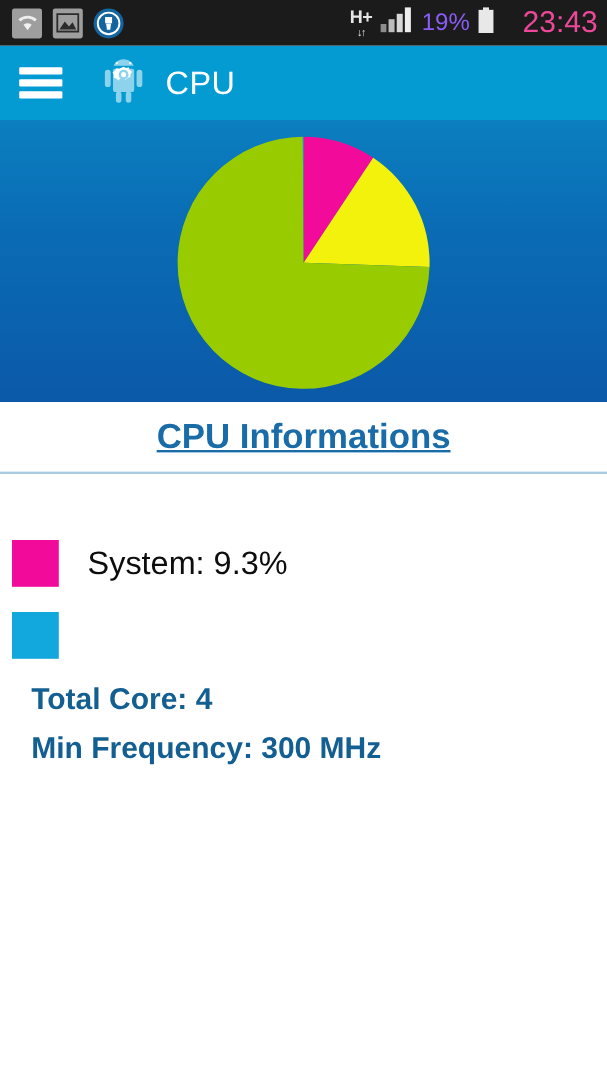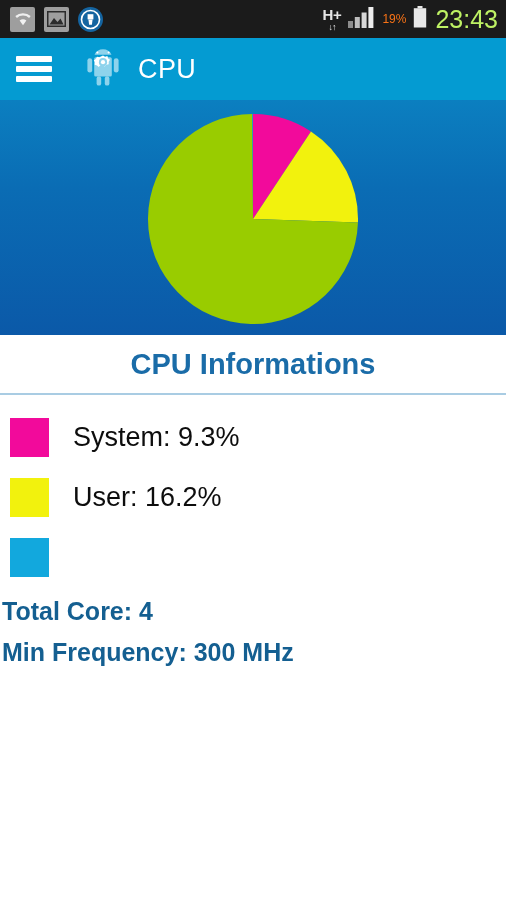--- a/index.html
+++ b/index.html
@@ -61,28 +61,28 @@
     font-size: 15px;
     font-weight: bold;
     letter-spacing: -0.3px;
   }
   .netspeed .arrows {
     font-size: 9px;
     margin-top: 1px;
     letter-spacing: -1px;
   }
   .battpct {
-    color: #f97316;
-    font-size: 12px;
+    color: #8b5cf6;
+    font-size: 20px;
   }
   .clock {
-    color: #bef264;
+    color: #ec4899;
     font-size: 25px;
     letter-spacing: 0px;
-    margin-left: 1px;
+    margin-left: 16px;
   }
 
   
   .appbar {
     height: 62px;
     background: #049BD2;
     display: flex;
     align-items: center;
     padding-left: 16px;
     box-sizing: border-box;
@@ -133,46 +133,48 @@
     display: flex;
     align-items: center;
     justify-content: center;
     border-bottom: 2px solid #A9CCE3;
     background: #ffffff;
   }
   .section-title span {
     color: #1A6CA8;
     font-size: 29px;
     font-weight: bold;
+    text-decoration: underline;
   }
 
   
   .legend {
     padding-top: 12px;
+    margin-top: 32px;
   }
   .legend-row {
     height: 60px;
     display: flex;
     align-items: center;
     padding-left: 10px;
   }
   .swatch {
     width: 39px;
     height: 39px;
     flex: 0 0 auto;
   }
   .legend-label {
     margin-left: 24px;
     font-size: 27px;
     color: #0d0d0d;
   }
 
   
   .infolist {
-    padding-left: 2px;
+    padding-left: 26px;
     padding-top: 4px;
   }
   .info-row {
     height: 41px;
     display: flex;
     align-items: center;
   }
   .info-row span {
     color: #145F91;
     font-size: 25px;
@@ -268,24 +270,20 @@
 <div class="section-title">
   <span>CPU Informations</span>
 </div>
 
 <div class="legend" id="legend-list">
     <div class="legend-row">
       <div class="swatch" style="background: rgb(242, 10, 155);"></div>
       <div class="legend-label">System: 9.3%</div>
     </div>
     <div class="legend-row">
-      <div class="swatch" style="background: rgb(242, 242, 13);"></div>
-      <div class="legend-label">User: 16.2%</div>
-    </div>
-    <div class="legend-row">
       <div class="swatch" style="background: rgb(18, 168, 221);"></div>
     </div>
   </div>
 
 <div class="infolist" id="info-list">
     <div class="info-row">
       <span>Total Core: 4</span>
     </div>
     <div class="info-row">
       <span>Min Frequency: 300 MHz</span>

